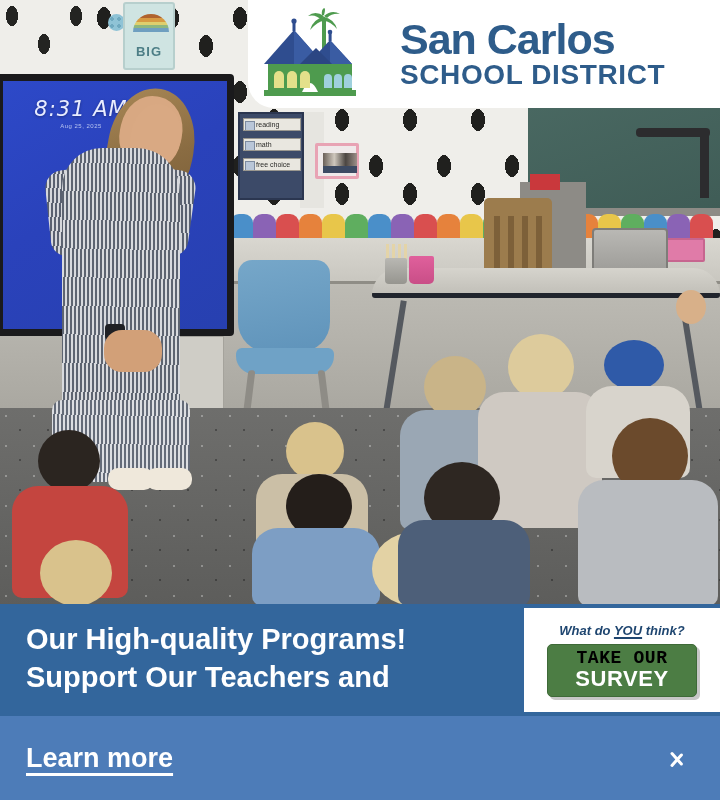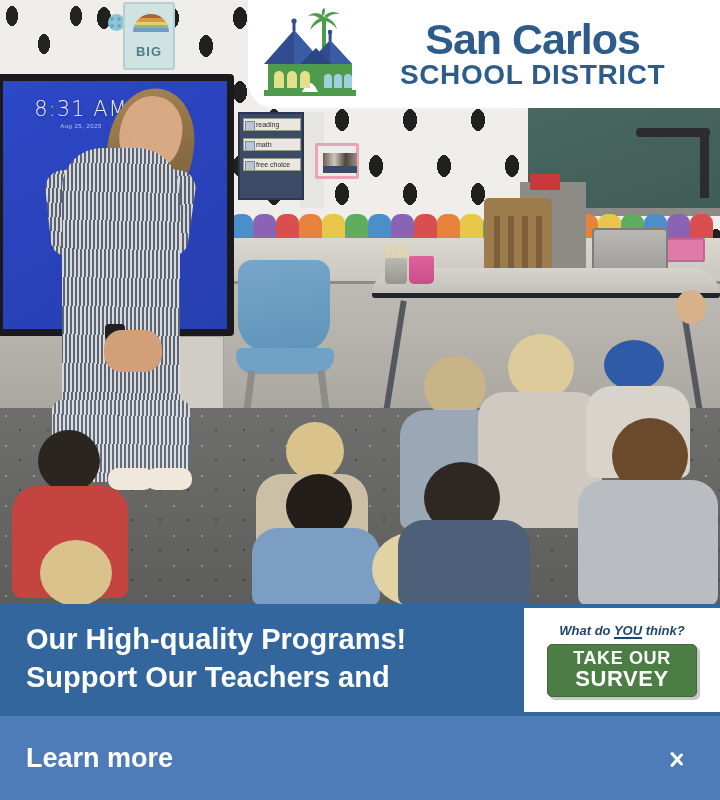--- a/index.html
+++ b/index.html
@@ -119,20 +119,21 @@
   .smartboard {
     position: absolute; left: -4px; top: 74px; width: 238px; height: 262px;
     background: linear-gradient(150deg,#2d49c8 0%,#2a42bb 45%,#2740b0 100%);
     border: 7px solid #1a1a1c; border-radius: 4px;
   }
   .clock {
     position: absolute; left: 18px; top: 16px; width: 120px; text-align: center;
     color: #e8ecff; font-size: 21px; font-weight: 300; letter-spacing: 1px;
     font-family: "DejaVu Sans", sans-serif;
     text-shadow: 0 1px 3px rgba(0,0,0,.35);
+    font-style: italic;
   }
   .clock-date {
     position: absolute; left: 18px; top: 42px; width: 120px; text-align: center;
     color: #b8c4f0; font-size: 6px; letter-spacing: .5px;
   }
   .board-stand {
     position: absolute; left: 150px; top: 336px; width: 74px; height: 78px;
     background: #cfcdc6; border: 1px solid #a5a39c;
   }
   
@@ -273,21 +274,21 @@
   .kid .head { position: absolute; border-radius: 50%; }
   .kid .body { position: absolute; border-radius: 26px 26px 10px 10px; }
 
   
   .logo-card {
     position: absolute; left: 248px; top: 0; width: 472px; height: 108px;
     background: #ffffff; border-bottom-left-radius: 26px;
     display: flex; align-items: center; padding-left: 14px;
   }
   .logo-mark { width: 132px; height: 92px; flex: 0 0 132px; }
-  .logo-words { margin-left: 6px; text-align: center; }
+  .logo-words { margin-left: 6px; }
   .logo-words .l1 {
     font-size: 43px; font-weight: bold; color: #2e5c8a; line-height: .96;
     letter-spacing: -1px;
   }
   .logo-words .l2 {
     font-size: 28px; font-weight: bold; color: #2e5c8a;
     letter-spacing: .6px; line-height: 1.05;
   }
 
   
@@ -307,37 +308,38 @@
   .survey-q {
     font-size: 13px; font-weight: bold; color: #1f4670; white-space: nowrap; font-style: italic;
   }
   .survey-q u { text-decoration-thickness: 2px; text-underline-offset: 2px; }
   .survey-btn {
     width: 150px; padding: 4px 0 6px; background: #4c7d44;
     border: 1px solid #3e6a38; border-radius: 5px; text-align: center;
     box-shadow: 3px 3px 0 rgba(0,0,0,.22);
   }
   .survey-btn .b1 {
-    color: #ffffff; font-size: 18px; font-weight: bold; letter-spacing: .6px;
+    color: #000000; font-size: 18px; font-weight: bold; letter-spacing: .6px;
     line-height: 1.05;
+    font-family: Liberation Mono, monospace;
   }
   .survey-btn .b2 {
     color: #ffffff; font-size: 22px; font-weight: bold; letter-spacing: .6px;
     line-height: 1.02;
   }
 
   
   .learn-bar {
     position: absolute; left: 0; top: 716px; width: 720px; height: 84px;
     background: #4d7cb8; display: flex; align-items: center;
     justify-content: space-between; padding: 0 26px;
   }
   .learn-link {
     color: #ffffff; font-size: 27px; font-weight: bold;
-    text-decoration-thickness: 3px;
+    text-decoration: underline; text-decoration-thickness: 3px;
     text-underline-offset: 6px; cursor: pointer; text-align: center;
   }
   .chev {
     width: 17px; height: 30px; position: relative; margin-right: 8px;
   }
   .chev::before, .chev::after {
     content: ""; position: absolute; left: 2px; width: 17px; height: 3px;
     background: #ffffff; border-radius: 2px;
   }
   .chev::before { top: 8px;  transform: rotate(48deg);  transform-origin: left center; }

